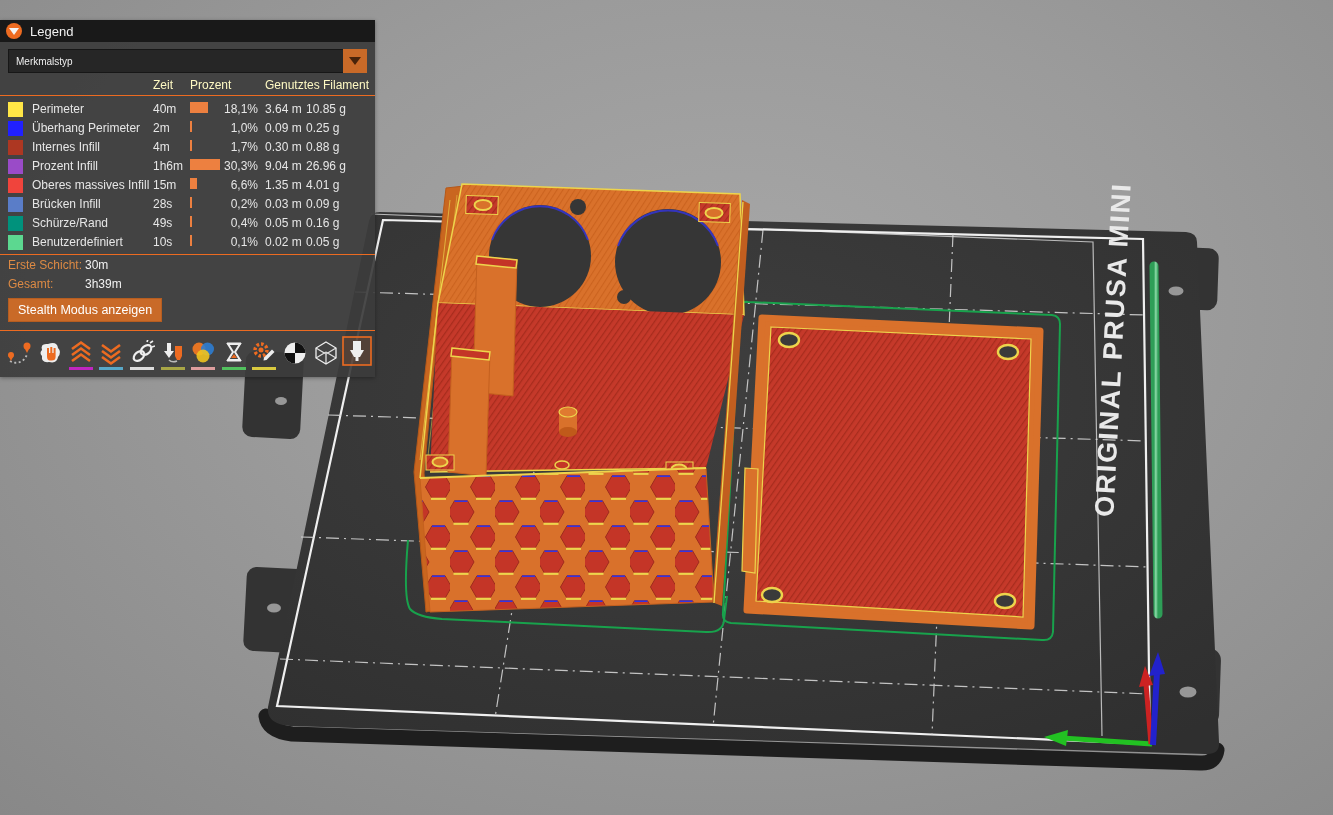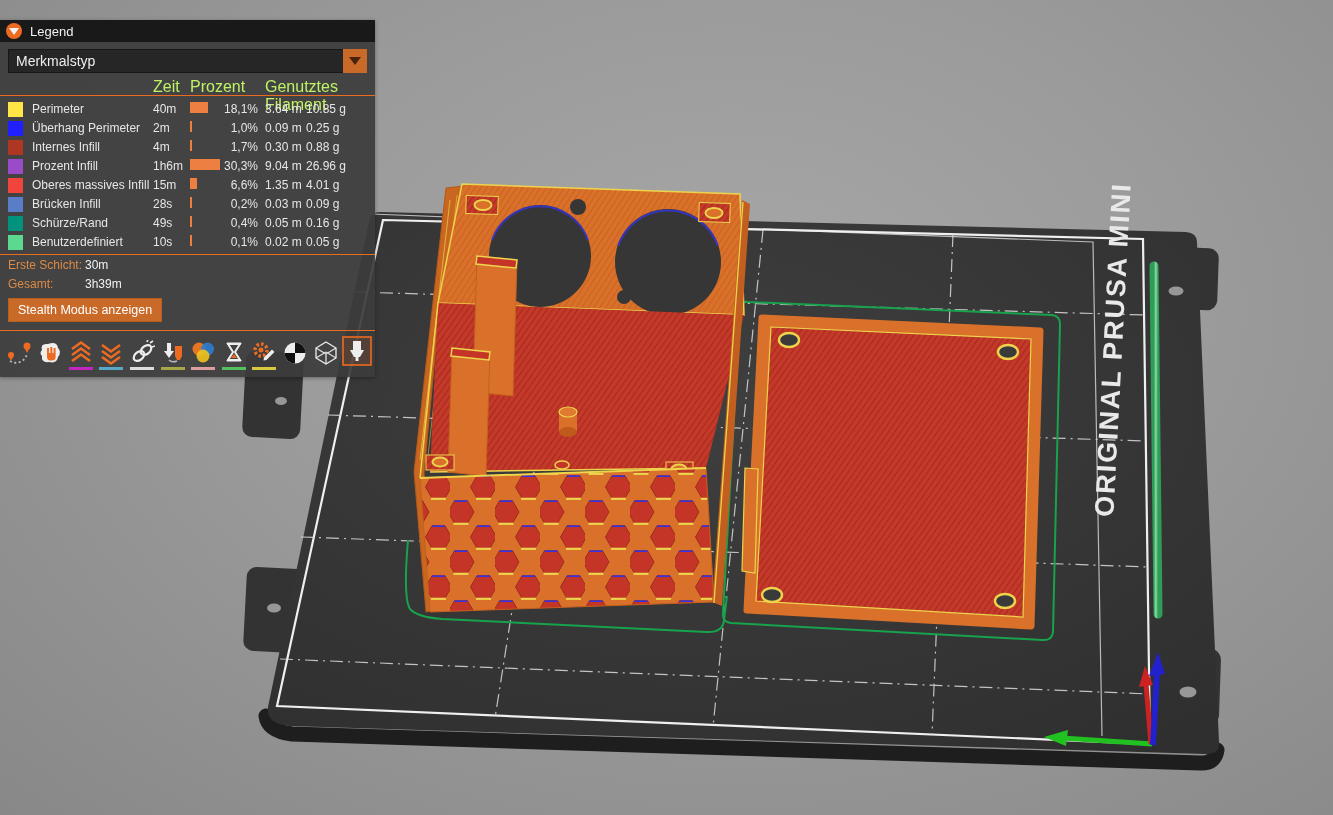--- a/index.html
+++ b/index.html
@@ -15,25 +15,25 @@
     background:rgba(60,60,60,0.92);
     color:#e6e6e6;font-size:12px;
     box-shadow:0 1px 4px rgba(0,0,0,.35);
     margin-top:20px;
   }
   .titlebar{height:22px;background:#191919;display:flex;align-items:center;padding:0 6px;gap:8px;}
   .lgicon{width:16px;height:16px;border-radius:50%;background:#ED6B21;display:flex;align-items:center;justify-content:center;flex:none;}
   .lgicon:before{content:"";width:0;height:0;border-left:5px solid transparent;border-right:5px solid transparent;border-top:7px solid #f4f4f4;margin-top:1px;}
   .title{font-size:13px;color:#f0f0f0;}
   .dropdown{margin:7px 8px 5px 8px;height:22px;background:#262626;border:1px solid #171717;
-    display:flex;align-items:center;padding-left:7px;position:relative;color:#eee;font-size:14px;cursor:default;}
+    display:flex;align-items:center;padding-left:7px;position:relative;color:#eee;font-size:10px;cursor:default;}
   .dropbtn{position:absolute;right:-1px;top:-1px;width:24px;height:24px;background:#C96A28;
     display:flex;align-items:center;justify-content:center;}
   .dropbtn:before{content:"";width:0;height:0;border-left:6px solid transparent;border-right:6px solid transparent;border-top:8px solid #48230a;}
-  .tblhead{position:relative;height:17px;color:#bef264;font-size:16px;}
+  .tblhead{position:relative;height:17px;color:#fef9c3;font-size:12px;}
   .tblhead span{position:absolute;top:0;}
   .sep{height:1px;background:#ED6B21;}
   .lrows{padding:4px 0 2px 0;}
   .lrow{position:relative;height:19px;}
   .lrow span{position:absolute;top:2px;white-space:nowrap;}
   .sw{position:absolute;left:8px;top:2px;width:15px;height:15px;}
   .rlabel{left:32px;}
   .rtime{left:153px;}
   .rbar{position:absolute;left:190px;top:4px;height:11px;background:#ED8040;}
   .rpct{left:190px;width:68px;text-align:right;}

